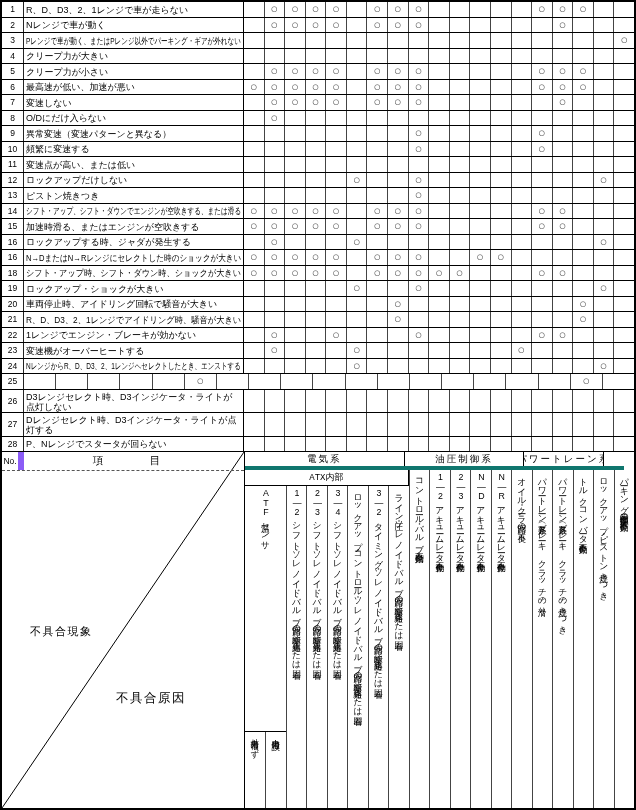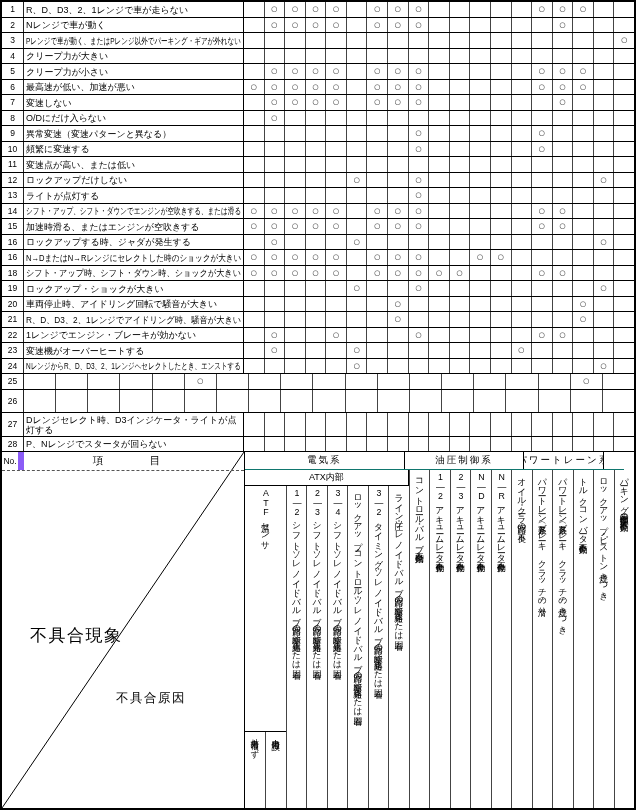--- a/index.html
+++ b/index.html
@@ -17,27 +17,27 @@
   .m-cell{flex:1;display:flex;align-items:center;justify-content:center;box-sizing:border-box;overflow:hidden;}
   .m-cell.bl{border-left:1px solid #444;}
   .mark{font-size:12.5px;line-height:1;color:#555;}
   
   .bottom{flex:1;display:flex;min-height:0;}
   .corner{position:relative;width:243px;flex:none;box-sizing:border-box;border-right:1px solid #000;}
   .corner svg{position:absolute;left:0;top:0;width:100%;height:100%;}
   .no-box{position:absolute;left:0;top:0;width:22px;height:18px;box-sizing:border-box;border-right:6px solid #8b5cf6;text-align:center;line-height:18px;font-size:8.5px;}
   .item-box{position:absolute;left:7px;right:0;top:0;height:18px;display:flex;align-items:center;justify-content:center;font-size:10.5px;letter-spacing:18px;padding-left:18px;}
   .dash{position:absolute;left:0;right:0;top:18px;border-bottom:1px dashed #555;}
-  .symptom-lab{position:absolute;left:28px;top:172px;font-size:17px;letter-spacing:1.5px;}
+  .symptom-lab{position:absolute;left:28px;top:172px;font-size:11px;letter-spacing:1.5px;}
   .cause-lab{position:absolute;left:114px;top:238px;font-size:12.5px;letter-spacing:1.5px;}
   
   #causes{position:relative;flex:1;min-width:0;}
-  .c-groups{position:absolute;left:0;right:10px;top:0;height:18px;border-bottom:1px solid #0f766e;box-sizing:border-box;}
+  .c-groups{position:absolute;left:0;right:10px;top:0;height:18px;border-bottom:4px solid #0f766e;box-sizing:border-box;}
   .c-group{position:absolute;top:0;height:100%;box-sizing:border-box;border-right:1px solid #000;display:flex;align-items:center;justify-content:center;font-size:9.5px;letter-spacing:2px;white-space:nowrap;overflow:hidden;}
-  .c-atx{position:absolute;left:0;top:18px;height:16px;box-sizing:border-box;border-right:1px solid #000;border-bottom:1px solid #000;display:flex;align-items:center;justify-content:center;font-size:9px;}
+  .c-atx{position:absolute;left:0;top:18px;height:16px;box-sizing:border-box;border-right:1px solid #000;border-bottom:1px solid #000;display:flex;align-items:center;justify-content:center;font-size:9px;font-family:Liberation Mono, monospace;}
   .c-col{position:absolute;bottom:0;box-sizing:border-box;display:flex;justify-content:center;overflow:hidden;}
   .c-col.deep{top:34px;}
   .c-col.shallow{top:18px;}
   .c-col.bl{border-left:1px solid #444;}
   .vtext{writing-mode:vertical-rl;text-orientation:upright;font-size:8.8px;line-height:1.0;letter-spacing:-0.5px;margin-top:2px;}
   .c-atf{position:absolute;left:0;top:34px;bottom:77px;display:flex;justify-content:center;overflow:hidden;}
   .c-atf-subs{position:absolute;left:0;bottom:0;height:77px;box-sizing:border-box;border-top:1px solid #000;display:flex;}
   .c-sub{flex:1;display:flex;align-items:flex-start;justify-content:center;box-sizing:border-box;overflow:hidden;}
   .c-sub.bl{border-left:1px solid #444;}
   .c-sub .vtext{font-size:8.5px;margin-top:3px;}
@@ -479,21 +479,21 @@
           <div class="m-cell bl"></div>
           <div class="m-cell bl">
             <div class="mark">○</div>
           </div>
           <div class="m-cell bl"></div>
         </div>
       </div>
       <div class="m-row">
         <div class="m-num">13</div>
         <div class="m-label">
-          <span>ライトが点灯する</span>
+          <span>ピストン焼きつき</span>
         </div>
         <div class="m-cells">
           <div class="m-cell"></div>
           <div class="m-cell bl"></div>
           <div class="m-cell bl"></div>
           <div class="m-cell bl"></div>
           <div class="m-cell bl"></div>
           <div class="m-cell bl"></div>
           <div class="m-cell bl"></div>
           <div class="m-cell bl"></div>
@@ -956,20 +956,23 @@
           <div class="m-cell bl"></div>
           <div class="m-cell bl"></div>
           <div class="m-cell bl">
             <div class="mark">○</div>
           </div>
           <div class="m-cell bl"></div>
         </div>
       </div>
       <div class="m-row tall">
         <div class="m-num">26</div>
+        <div class="m-label">
+          <span>D3レンジセレクト時、D3インジケータ・ライトが点灯しない</span>
+        </div>
         <div class="m-cells">
           <div class="m-cell"></div>
           <div class="m-cell bl"></div>
           <div class="m-cell bl"></div>
           <div class="m-cell bl"></div>
           <div class="m-cell bl"></div>
           <div class="m-cell bl"></div>
           <div class="m-cell bl"></div>
           <div class="m-cell bl"></div>
           <div class="m-cell bl"></div>

